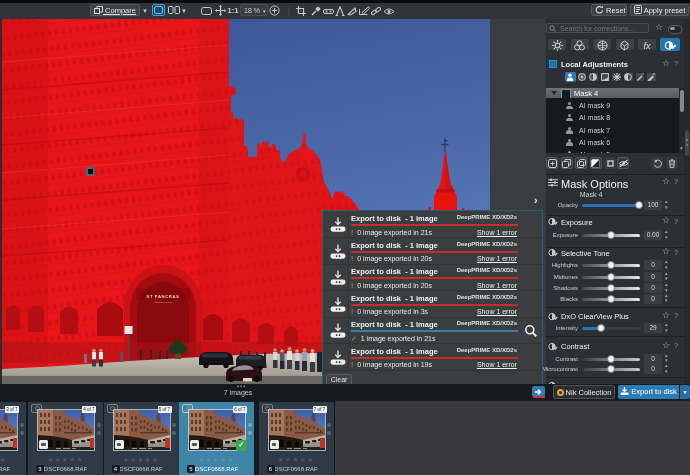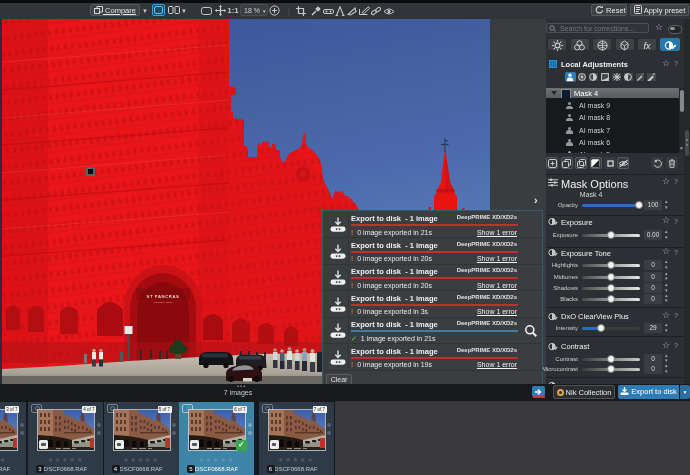--- a/index.html
+++ b/index.html
@@ -480,21 +480,21 @@
       </div>
     </div>
  <div class="abs" style="left:0;top:227.6px;width:138px;height:1px;background:#1e2023;"></div>
 
  <div class="shead" style="top:229px;">
       <span class="hic"><svg width="10" height="10" viewBox="0 0 10 10">
           <circle cx="4" cy="4.6" r="3.2" fill="none" stroke="#c9c9c9"></circle>
           <path d="M4 1.4a3.2 3.2 0 0 1 0 6.4z" fill="#c9c9c9"></path>
           <path d="M6.8 7.4l2.4-2.4" stroke="#c9c9c9" stroke-width="1.4"></path>
         </svg></span>
-      <span class="htxt">Exposure Tone</span>
+      <span class="htxt">Selective Tone</span>
       <span class="hstar">☆</span>
       <span class="hq">?</span>
     </div>
  <div class="srow" style="top:241.3px;">
       <span class="slbl">Highlights</span>
    <div class="track"></div>
       <div class="knob" style="left:61px;"></div>
    <div class="vbox">0</div>
       <div class="spin">
         <i>▲</i>

